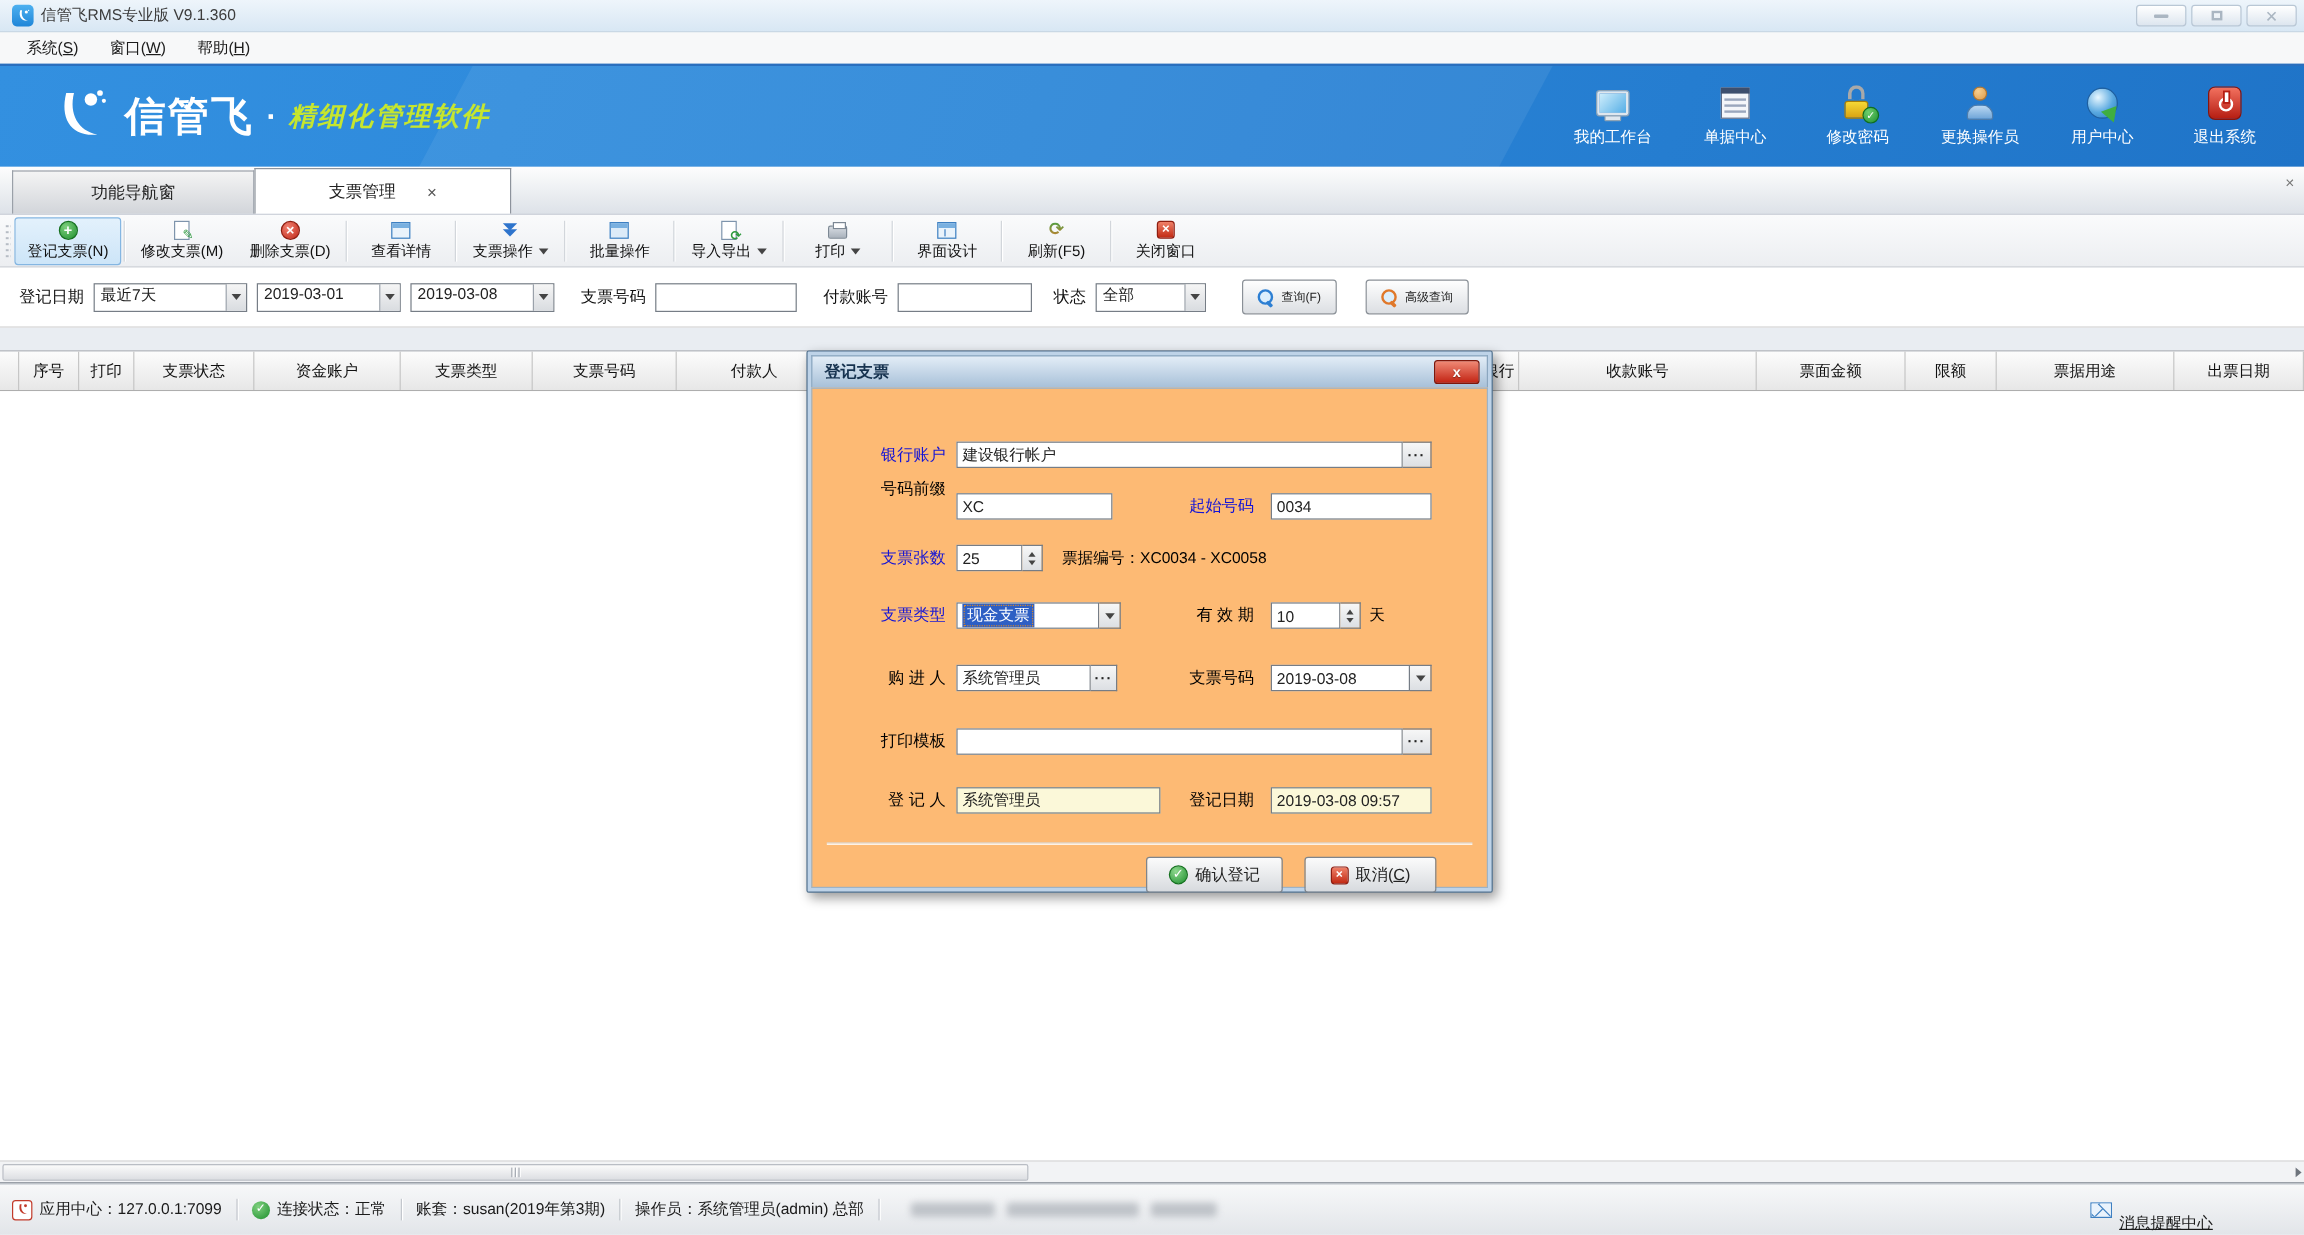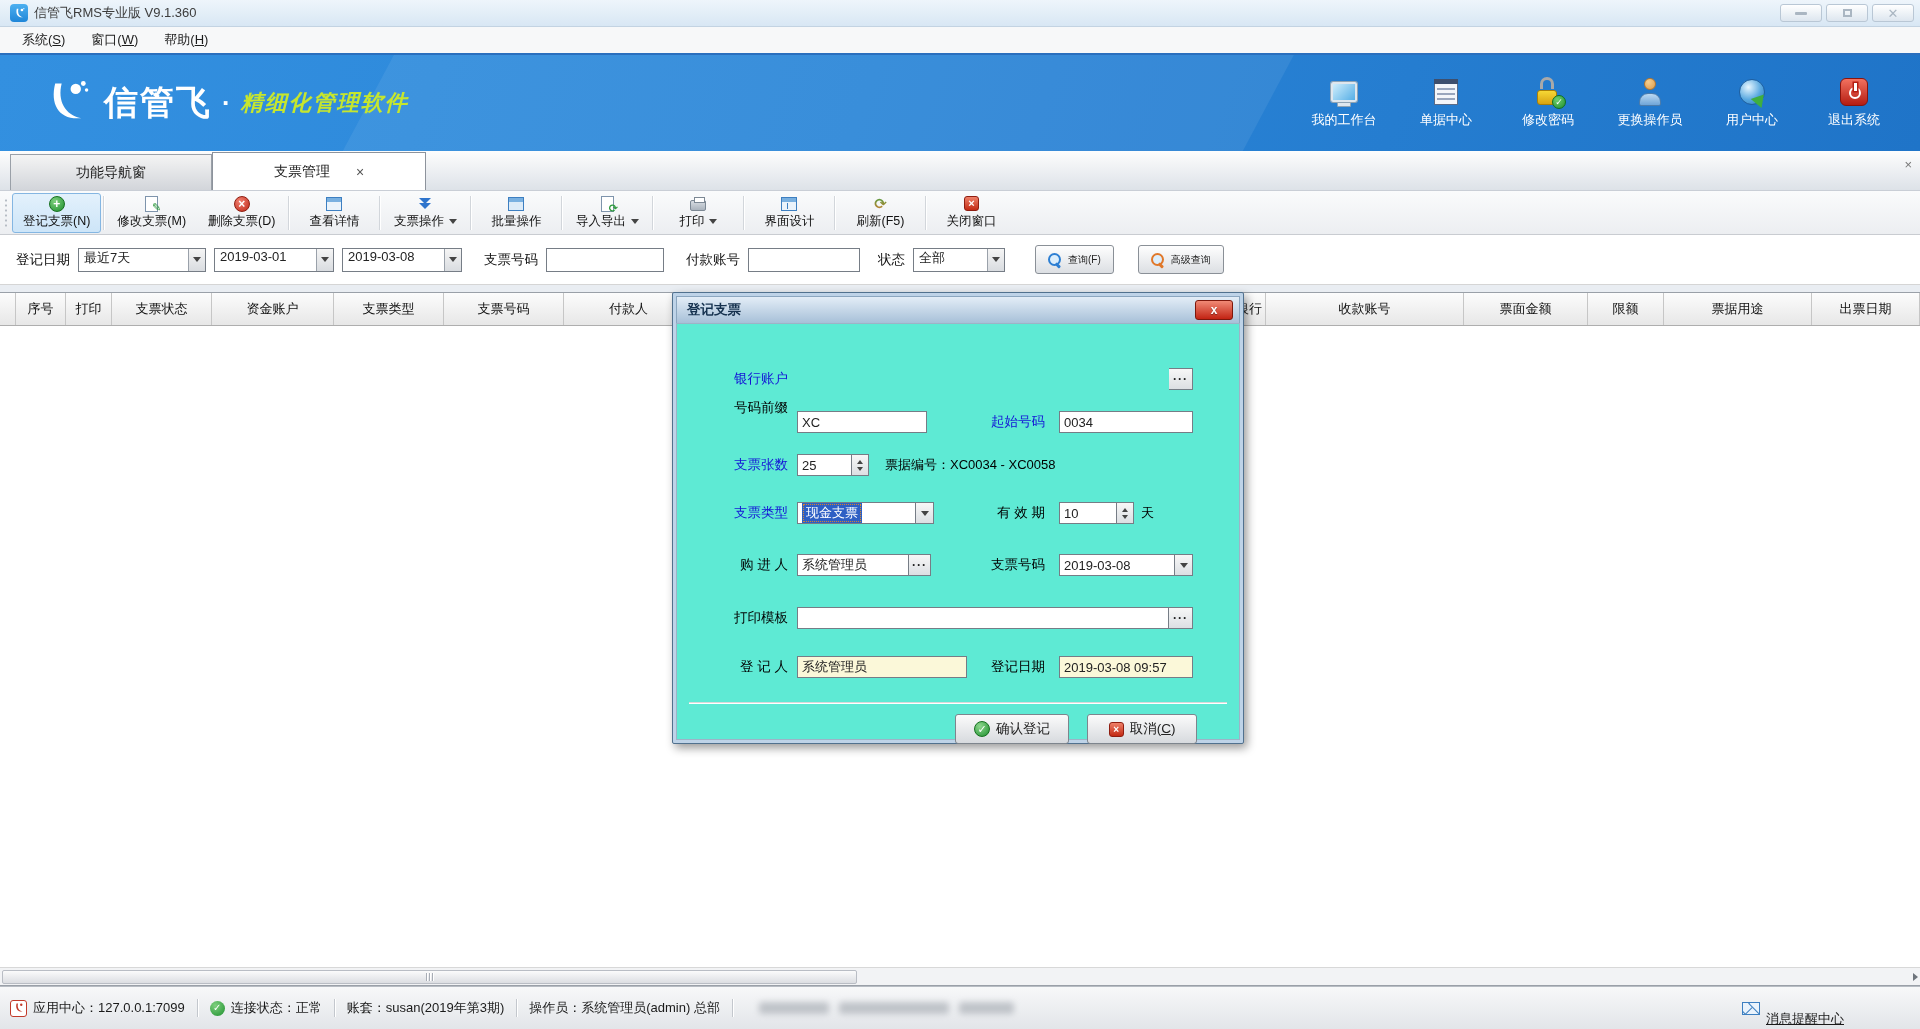--- a/index.html
+++ b/index.html
@@ -21,21 +21,21 @@
   .win-glyph-restore { width:9px; height:8px; border:2px solid #aab6c2; position:relative; }
   .win-glyph-close { color:#aab6c2; font-size:13px; line-height:1; font-weight:bold; }
 
   
   .menubar { height:28px; background:#f7f8f9; display:flex; align-items:center; padding-left:10px; gap:2px;
              border-bottom:2px solid #2a6fbe; }
   .menu-item { padding:4px 12px; font-size:13px; color:#1c1c1c; }
   .menu-item u { text-decoration:underline; }
 
   
-  .banner { height:96px; background:linear-gradient(110deg,#3390e0 0%,#2b86d8 45%,#1f74c8 100%); position:relative; overflow:hidden;
+  .banner { height:84px; background:linear-gradient(110deg,#3390e0 0%,#2b86d8 45%,#1f74c8 100%); position:relative; overflow:hidden;
             display:flex; align-items:center; }
   .banner::before { content:""; position:absolute; left:18%; top:-40px; width:900px; height:260px;
                     background:rgba(255,255,255,.07); transform:skewX(-28deg); }
   .brand { display:flex; align-items:center; margin-left:40px; position:relative; z-index:1; }
   .brand-logo { width:52px; height:52px; margin-right:12px; }
   .brand-name { color:#fff; font-size:34px; font-weight:bold; letter-spacing:2px; }
   .brand-dot { color:#fff; font-size:26px; font-weight:bold; margin:0 10px; }
   .brand-slogan { color:#c6e62e; font-size:22px; font-weight:bold; font-style:italic; letter-spacing:2px; }
   .banner-actions { margin-left:auto; margin-right:28px; display:flex; gap:26px; position:relative; z-index:1; }
   .banner-action { display:flex; flex-direction:column; align-items:center; gap:4px; width:76px; cursor:pointer; }
@@ -178,21 +178,21 @@
   .dialog { position:absolute; left:672px; top:292px; width:572px; height:452px; z-index:10;
             background:#bed3e8; border:1px solid #51718e; border-radius:2px;
             box-shadow:3px 4px 10px rgba(0,0,0,.4); padding:3px; }
   .dlg-title { height:27px; background:linear-gradient(#e3edf7,#a7c0d8); border:1px solid #8ba6bf; border-bottom:none;
                display:flex; align-items:center; padding:0 10px; position:relative; }
   .dlg-title .t { font-weight:bold; font-size:13.5px; color:#16324f; }
   .dlg-close { position:absolute; right:6px; top:3px; width:38px; height:20px; border-radius:3px;
                background:linear-gradient(#f08a76,#c22313); border:1px solid #7d170b; color:#fff; font-weight:bold;
                font-size:12px; display:flex; align-items:center; justify-content:center; cursor:pointer;
                text-shadow:0 1px 1px rgba(0,0,0,.4); }
-  .dlg-body { position:absolute; left:3px; right:3px; top:30px; bottom:3px; background:#5eead4; border:1px solid #9db3c7; }
+  .dlg-body { position:absolute; left:3px; right:3px; top:30px; bottom:3px; background:#fdba74; border:1px solid #9db3c7; }
   .dlabel { position:absolute; width:76px; text-align:right; font-size:13.5px; color:#000; line-height:22px; white-space:nowrap; }
   .dlabel.blue { color:#1414d6; }
   .dinput { position:absolute; height:22px; border:1px solid #767d86; background:#fff; font-size:13px;
             padding:0 4px; display:flex; align-items:center; white-space:nowrap; overflow:hidden; }
   .dinput.yellow { background:#fbf8d9; }
   .ellip { position:absolute; height:22px; width:24px; border:1px solid #767d86; border-left:none;
            background:linear-gradient(#f7f7f7,#dcdfe3); font-weight:bold; font-size:12px; letter-spacing:1px;
            display:flex; align-items:center; justify-content:center; cursor:pointer; }
   .spinbox { position:absolute; height:22px; width:17px; border:1px solid #767d86; border-left:none;
              background:linear-gradient(#f7f7f7,#dcdfe3); display:flex; flex-direction:column; align-items:center;
@@ -523,20 +523,23 @@
 </div>
 
 <div class="dialog">
   <div class="dlg-title">
     <span class="t">登记支票</span>
     <span class="dlg-close">x</span>
   </div>
   <div class="dlg-body">
 
     <span class="dlabel blue" style="left:35px; top:44px">银行账户</span>
+    <div class="dinput" style="left:120px; top:44px; width:372px">
+        <span>建设银行帐户</span>
+      </div>
     <div class="ellip" style="left:492px; top:44px">···</div>
 
     <span class="dlabel" style="left:35px; top:73px">号码前缀</span>
     <div class="dinput" style="left:120px; top:87px; width:130px">
         <span>XC</span>
       </div>
     <span class="dlabel blue" style="left:292px; top:87px">起始号码</span>
     <div class="dinput" style="left:382px; top:87px; width:134px">
         <span>0034</span>
       </div>

